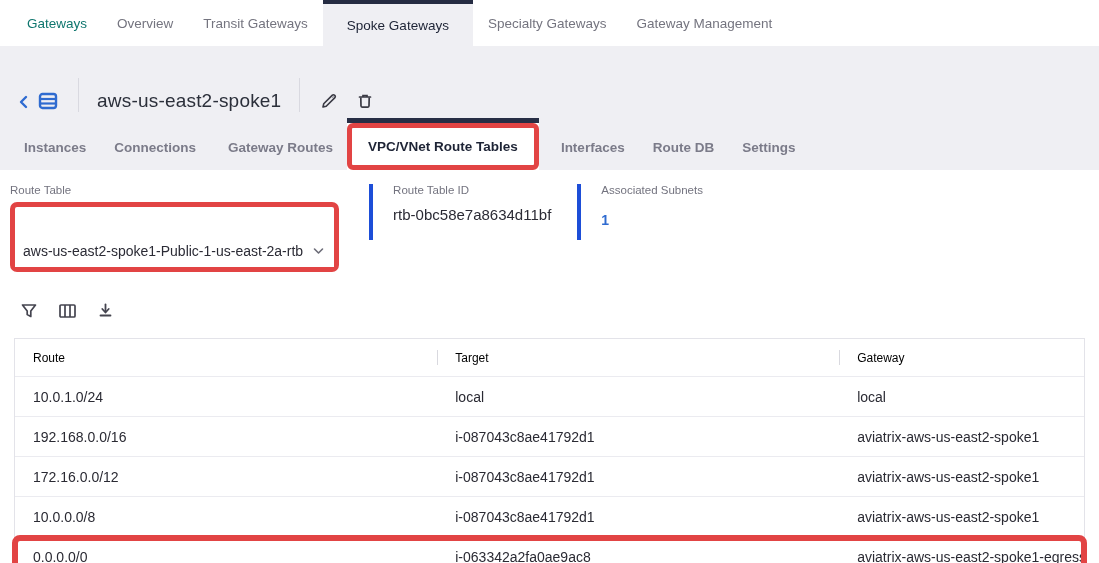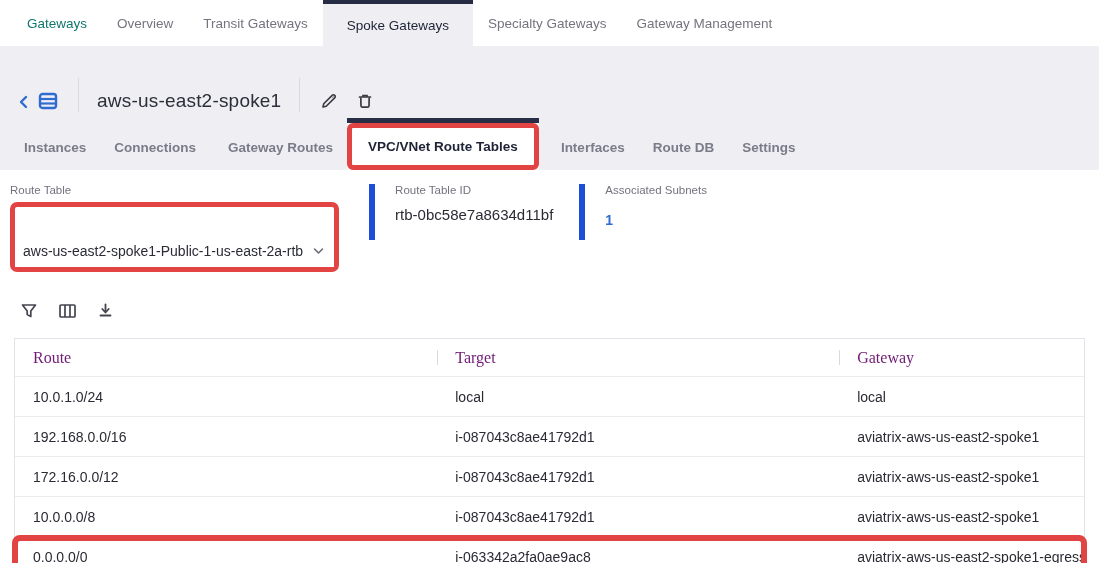--- a/index.html
+++ b/index.html
@@ -28,36 +28,36 @@
     color:#1d2335; align-items:stretch; }
   .red-frame-tab { border:5px solid #e24444; border-radius:6px; display:flex; align-items:center;
     padding:0 16px; background:#fff; width:100%; }
 
   
   .content { background:#fff; }
   .fields-row { display:flex; align-items:flex-start; padding:14px 0 14px 10px; }
   .field-label { font-size:11.5px; color:#73737f; margin-bottom:6px; }
   .field-value { font-size:15px; color:#2b2b35; }
   .field-group { padding-right:26px; }
-  .field-group.bordered { border-left:6px solid #1d4ed8; padding-left:20px; min-height:56px; }
+  .field-group.bordered { border-left:4px solid #1d4ed8; padding-left:20px; min-height:56px; }
   .field-group.bordered .field-value { margin-top:10px; }
   .link-value { font-size:14px; font-weight:700; color:#2f6bd0; cursor:pointer; margin-top:10px; display:inline-block; }
 
   .red-frame-dd { border:5px solid #e24444; border-radius:7px; background:#fff;
     display:inline-flex; }
   .dropdown { display:flex; align-items:center; gap:10px; background:#fff; border:none;
     padding:8px 10px 8px 8px; font-size:14px; color:#2b2b35; cursor:pointer; white-space:nowrap;margin-top:28px; }
 
   .toolbar { display:flex; align-items:center; gap:16px; padding:14px 0 12px 18px; }
 
   
   .rtable { margin:4px 14px 0 14px; border:1px solid #e3e3e9; }
   .t-head, .t-row { display:grid; grid-template-columns:39.5% 37.6% 1fr; }
   .t-head { height:37px; align-items:center; }
-  .th { font-size:16px; color:#701a75; padding-left:18px;font-family:Liberation Serif, serif; }
+  .th { font-size:12px; color:#000000; padding-left:18px; }
   .th.with-div { display:flex; align-items:center; padding-left:0; }
   .th.with-div::before { content:""; width:1px; height:15px; background:#d9d9df; margin-right:17px; }
   .t-row { height:40px; align-items:center; border-top:1px solid #ebebf0; background:#fff; position:relative; }
   .td { font-size:14px; color:#2a2a33; padding-left:18px; white-space:nowrap; overflow:hidden; }
   .t-row.highlight .row-annotation { position:absolute; left:-3px; right:-3px; top:-2px; bottom:-6px;
     border:6px solid #e24444; border-radius:8px; pointer-events:none; z-index:3; }
   .t-row.partial { height:14px; }
 
   svg { display:block; }
 </style>

